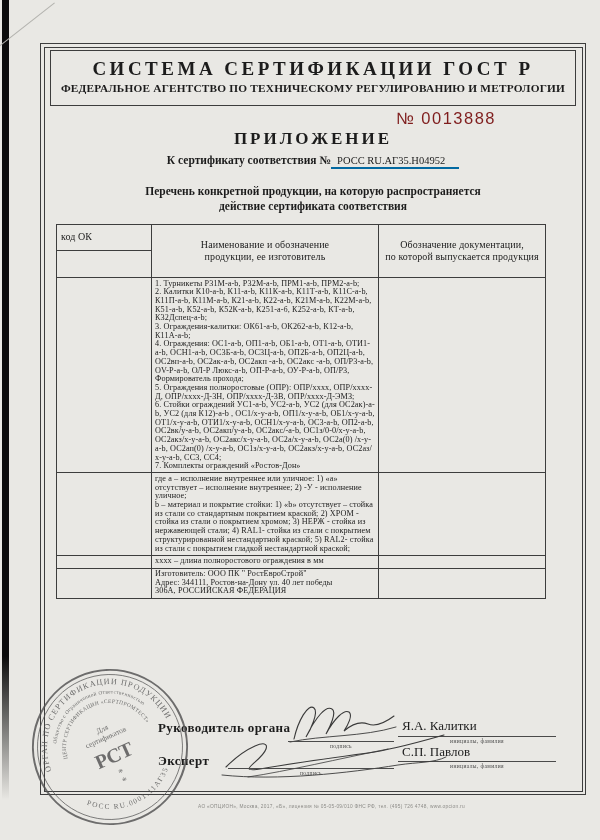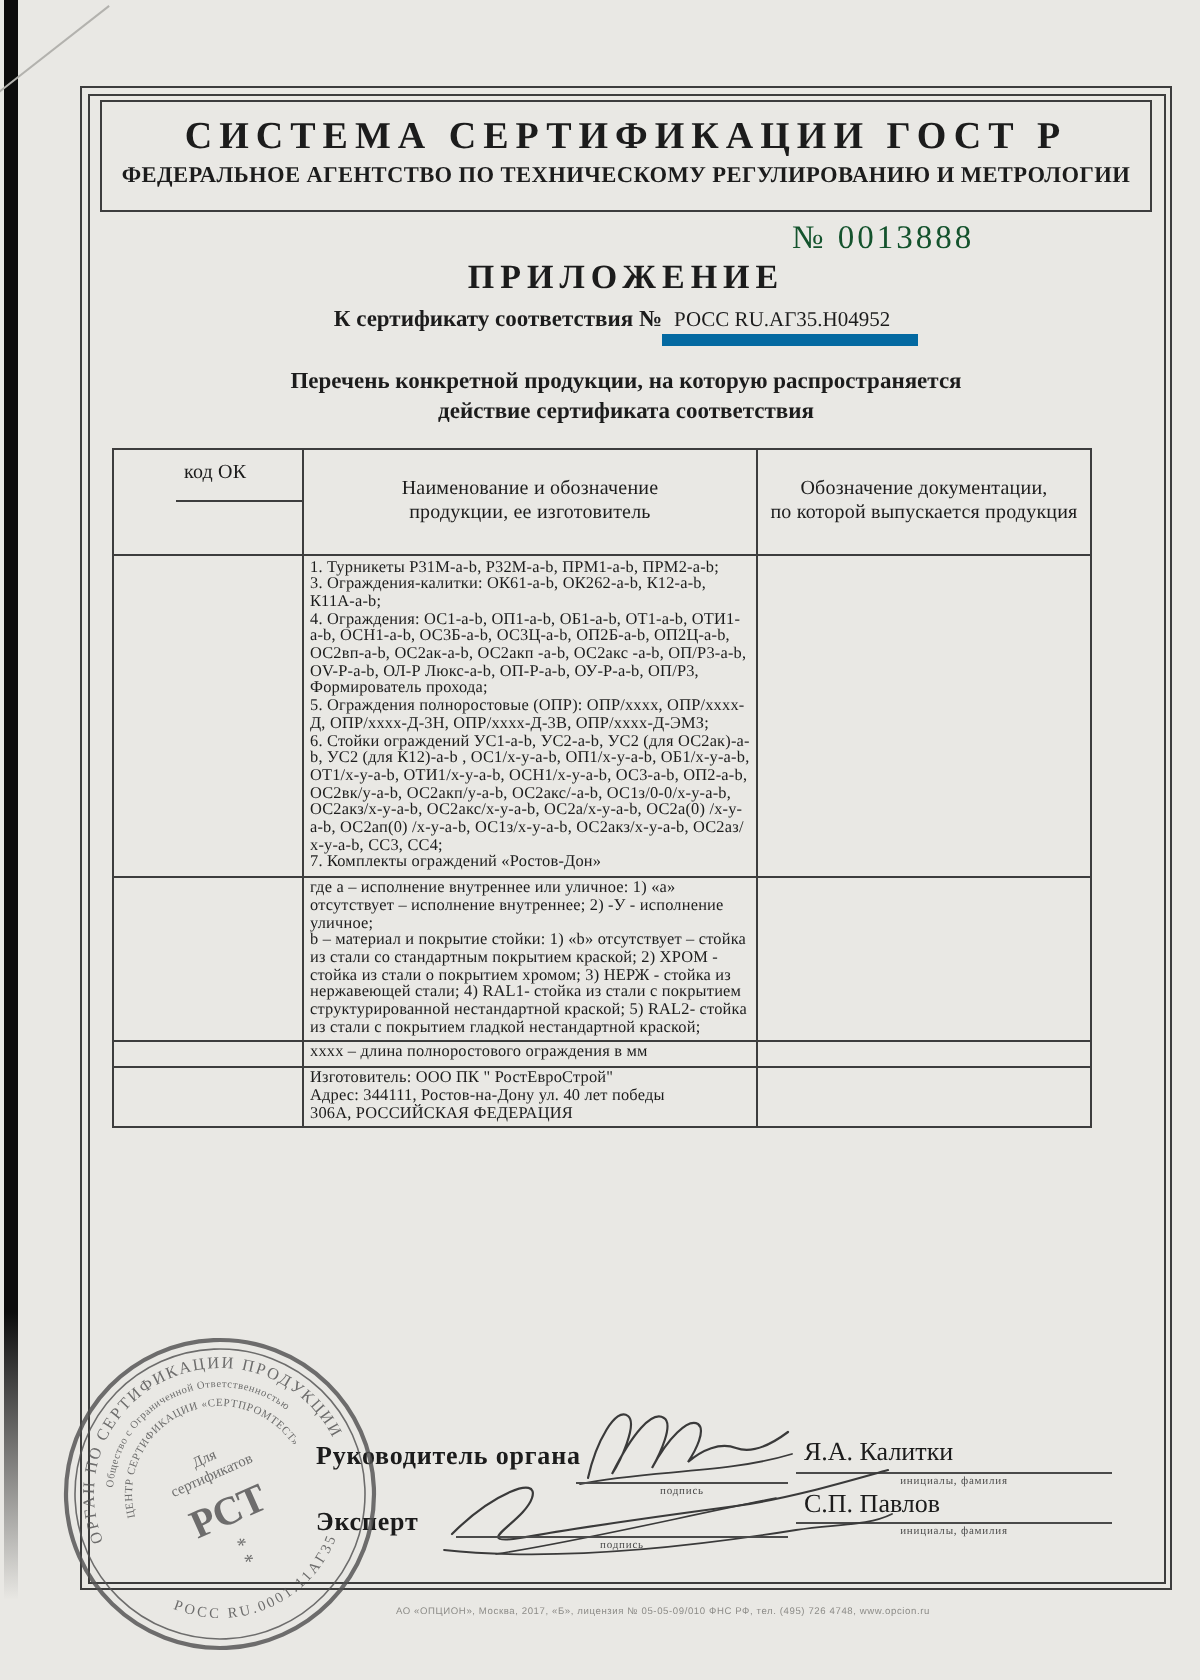--- a/index.html
+++ b/index.html
@@ -17,42 +17,42 @@
     transform:rotate(-38deg);}
   
   .frame{left:40px;top:43px;width:546px;height:752px;
     border:1.5px solid #3d3d3d;padding:2.5px;box-sizing:border-box;}
   .frame-inner{width:100%;height:100%;border:1px solid #3d3d3d;box-sizing:border-box;}
   
   .header-box{left:50px;top:50px;width:526px;height:56px;border:1px solid #3d3d3d;
     box-sizing:border-box;text-align:center;padding-top:7px;}
   .sys-title{font-size:19px;font-weight:bold;letter-spacing:3.5px;line-height:22px;}
   .agency{font-size:11.3px;font-weight:bold;letter-spacing:.2px;line-height:16px;}
-  .blank-number{left:396px;top:109px;font-family:Liberation Serif, serif;
-    font-size:16.5px;letter-spacing:1.5px;color:#14532d;}
+  .blank-number{left:396px;top:109px;font-family:Liberation Sans, sans-serif;
+    font-size:16.5px;letter-spacing:1.5px;color:#7f1d1d;}
   .app-title{left:40px;top:129px;width:546px;text-align:center;
     font-size:17px;font-weight:bold;letter-spacing:3px;}
   .cert-line{left:40px;top:154px;width:546px;text-align:center;font-size:11.5px;}
   .cert-label{font-weight:bold;}
-  .cert-value{font-size:10.5px;font-weight:normal;border-bottom:6px solid #0369a1;
+  .cert-value{font-size:10.5px;font-weight:normal;border-bottom:2px solid #0369a1;
     padding:0 14px 1px 6px;display:inline-block;text-align:center;}
   .subtitle{left:40px;top:184px;width:546px;text-align:center;
     font-size:11.5px;font-weight:bold;line-height:14.5px;}
   
   .prod-table{left:56px;top:224px;width:490px;border:1.2px solid #3d3d3d;
     box-sizing:border-box;background:transparent;}
   .trow{display:grid;grid-template-columns:95px 227px 1fr;border-bottom:1px solid #3d3d3d;}
   .trow:last-child{border-bottom:none;}
   .tc{border-right:1px solid #3d3d3d;padding:1.5px 3px;box-sizing:border-box;
     font-size:8.2px;line-height:8.7px;letter-spacing:.1px;}
   .tc:last-child{border-right:none;}
   .th-codes{padding:0;display:flex;flex-direction:column;}
   .th-codes > div{height:26px;display:flex;align-items:center;padding-left:4px;
     font-size:10px;box-sizing:border-box;}
-  .th-codes > div:first-child{border-bottom:1px solid #3d3d3d;margin-left:31px;}
+  .th-codes > div:first-child{border-bottom:1px solid #3d3d3d;}
   .th-center{display:flex;align-items:center;justify-content:center;text-align:center;
     font-size:10px;line-height:12.5px;white-space:pre-line;min-height:52px;}
   .pre{white-space:pre-line;}
   .cell-codes{font-size:8px;line-height:9.5px;}
   .item{margin:0;}
   
   .role{font-size:13px;font-weight:bold;letter-spacing:.4px;}
   .person{font-size:13px;}
   .sig-line{border-top:1px solid #4a4a4a;height:0;}
   .caption{font-size:5.5px;color:#4a4a4a;text-align:center;letter-spacing:.4px;}
@@ -96,20 +96,21 @@
 продукции, ее изготовитель</div>
     <div class="tc th-center">Обозначение документации,
 по которой выпускается продукция</div>
   </div>
 
 
   <div class="trow">
     <div class="tc"></div>
     <div class="tc">
       <div class="item">1. Турникеты Р31М-а-b, Р32М-а-b,  ПРМ1-а-b,  ПРМ2-а-b;</div>
+      <div class="item">2. Калитки К10-а-b, К11-а-b, К11К-а-b, К11Т-а-b, К11С-а-b,  К11П-а-b, К11М-а-b, К21-а-b, К22-а-b, К21М-а-b,  К22М-а-b, К51-а-b, К52-а-b, К52К-а-b, К251-а-б, К252-а-b, КТ-а-b, К32Дспец-а-b;</div>
       <div class="item">3. Ограждения-калитки: ОК61-а-b, ОК262-а-b, К12-а-b, К11А-а-b;</div>
       <div class="item">4. Ограждения: ОС1-а-b, ОП1-а-b, ОБ1-а-b, ОТ1-а-b, ОТИ1-а-b, ОСН1-а-b, ОС3Б-а-b, ОС3Ц-а-b, ОП2Б-а-b, ОП2Ц-а-b, ОС2вп-а-b, ОС2ак-а-b, ОС2акп -а-b, ОС2акс -а-b, ОП/Р3-а-b, ОV-Р-а-b, ОЛ-Р Люкс-а-b, ОП-Р-а-b, ОУ-Р-а-b, ОП/Р3, Формирователь прохода;</div>
       <div class="item">5. Ограждения полноростовые (ОПР): ОПР/хххх, ОПР/хххх-Д, ОПР/хххх-Д-3Н, ОПР/хххх-Д-3В, ОПР/хххх-Д-ЭМЗ;</div>
       <div class="item">6. Стойки ограждений УС1-а-b, УС2-а-b, УС2 (для ОС2ак)-а-b, УС2 (для К12)-а-b , ОС1/х-у-а-b, ОП1/х-у-а-b, ОБ1/х-у-а-b, ОТ1/х-у-а-b, ОТИ1/х-у-а-b, ОСН1/х-у-а-b, ОС3-а-b, ОП2-а-b,  ОС2вк/у-а-b, ОС2акп/у-а-b, ОС2акс/-а-b,  ОС1з/0-0/х-у-а-b, ОС2акз/х-у-а-b, ОС2акс/х-у-а-b, ОС2а/х-у-а-b, ОС2а(0) /х-у-а-b, ОС2ап(0) /х-у-а-b, ОС1з/х-у-а-b,  ОС2акз/х-у-а-b, ОС2аз/х-у-а-b, СС3, СС4;</div>
       <div class="item">7. Комплекты ограждений «Ростов-Дон»</div>
     </div>
     <div class="tc"></div>
   </div>
 
   <div class="trow">

